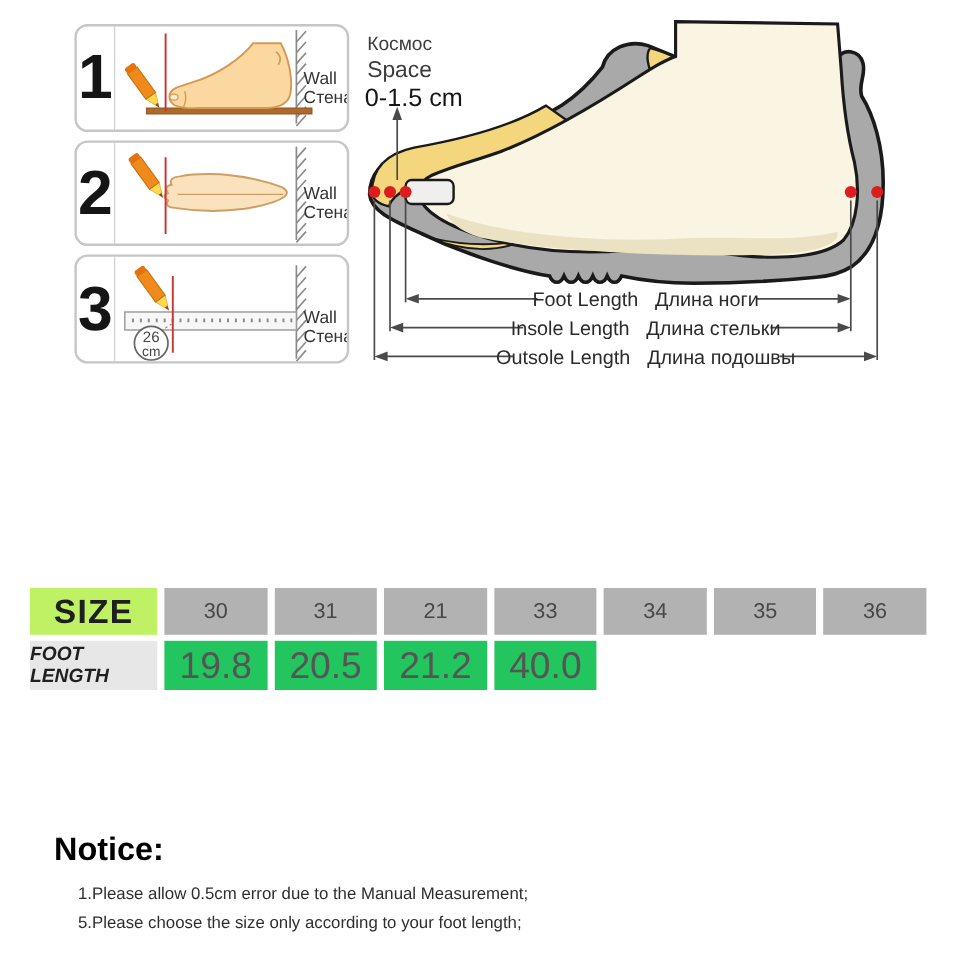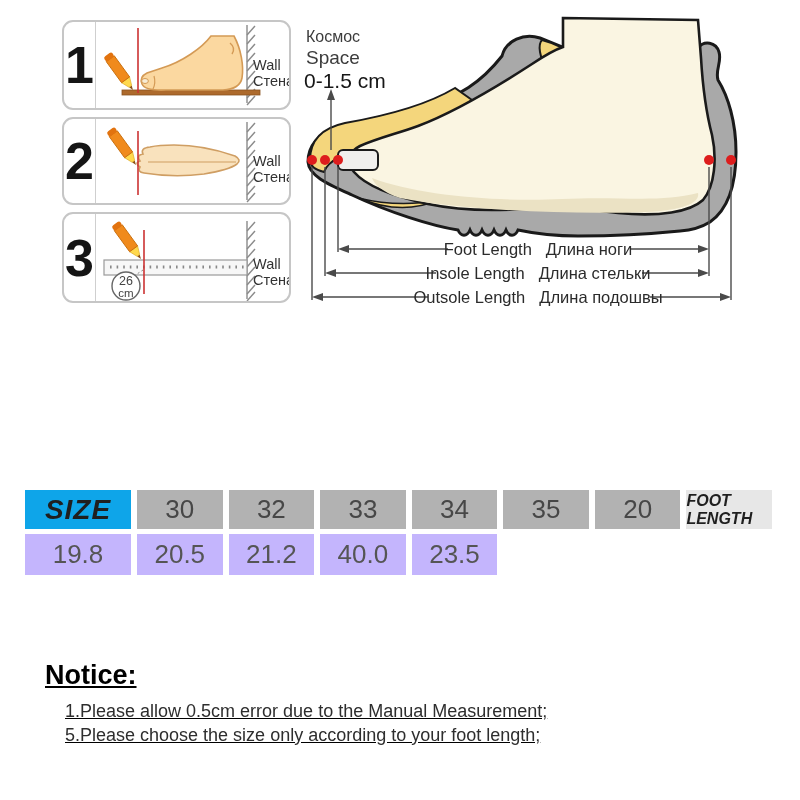--- a/index.html
+++ b/index.html
@@ -27,35 +27,35 @@
   #shoe-diagram{position:absolute;left:300px;top:0;}
   
   #size-table{
     position:absolute;left:25px;top:490px;width:747px;
     display:grid;grid-template-columns:106px repeat(7,1fr);
     grid-template-rows:39px 41px;gap:5px 6px;
   }
   #size-table .cell{
     display:flex;align-items:center;justify-content:center;
   }
-  .hcell{background:#b2b2b2;font-size:26px;color:#474747;}
-  .dcell{background:#c4b5fd;font-size:26px;color:#555555;}
+  .hcell{background:#b2b2b2;font-size:18px;color:#474747;}
+  .dcell{background:#22c55e;font-size:31px;color:#555555;}
   .lbl-size{
-    background:#0ea5e9;font-size:28px;font-weight:900;font-style:italic;
+    background:#bef264;font-size:28px;font-weight:900;
     color:#1f1f1f;letter-spacing:1px;
   }
   .lbl-fl{
     background:#e7e7e7;font-size:16px;font-weight:900;font-style:italic;
     color:#1f1f1f;letter-spacing:0px;
   }
   
-  #notice{position:absolute;left:45px;top:660px;width:720px;text-decoration:underline;}
+  #notice{position:absolute;left:45px;top:693px;width:720px;}
   #notice-title{font-size:27px;font-weight:bold;color:#000;}
   .notice-item{
-    margin-left:20px;font-size:18px;color:#2e2e2e;line-height:23.5px;
+    margin-left:20px;font-size:14px;color:#2e2e2e;line-height:23.5px;
   }
   #notice-title{margin-bottom:9px;}
 </style>
 </head>
 <body>
 
 <svg width="0" height="0" style="position:absolute" aria-hidden="true">
   <defs>
     <g id="pencil-g">
       <polygon points="-1.8,-5 1.8,-5 0,0" fill="#8a5016"></polygon>
@@ -199,30 +199,30 @@
       <polygon points="431,297 420,293 420,301"></polygon>
   </g>
   <text x="238" y="255" font-size="16.5" fill="#2b2b2b" text-anchor="middle"><tspan>Foot Length</tspan><tspan dx="14">Длина ноги</tspan></text>
   <text x="238" y="279" font-size="16.5" fill="#2b2b2b" text-anchor="middle"><tspan>Insole Length</tspan><tspan dx="14">Длина стельки</tspan></text>
   <text x="238" y="303" font-size="16.5" fill="#2b2b2b" text-anchor="middle"><tspan>Outsole Length</tspan><tspan dx="14">Длина подошвы</tspan></text>
 </svg>
 
 <div id="size-table">
   <div class="cell lbl-size">SIZE</div>
   <div class="cell hcell">30</div>
-  <div class="cell hcell">32</div>
+  <div class="cell hcell">31</div>
+  <div class="cell hcell">21</div>
   <div class="cell hcell">33</div>
   <div class="cell hcell">34</div>
   <div class="cell hcell">35</div>
-  <div class="cell hcell">20</div>
+  <div class="cell hcell">36</div>
   <div class="cell lbl-fl">FOOT LENGTH</div>
   <div class="cell dcell">19.8</div>
   <div class="cell dcell">20.5</div>
   <div class="cell dcell">21.2</div>
   <div class="cell dcell">40.0</div>
-  <div class="cell dcell">23.5</div>
 </div>
 
 <div id="notice">
   <div id="notice-title">Notice:</div>
   <div class="notice-item">1.Please allow 0.5cm error due to the Manual Measurement;</div>
   <div class="notice-item">5.Please choose the size only according to your foot length;</div>
 </div>
 
 </body></html>

